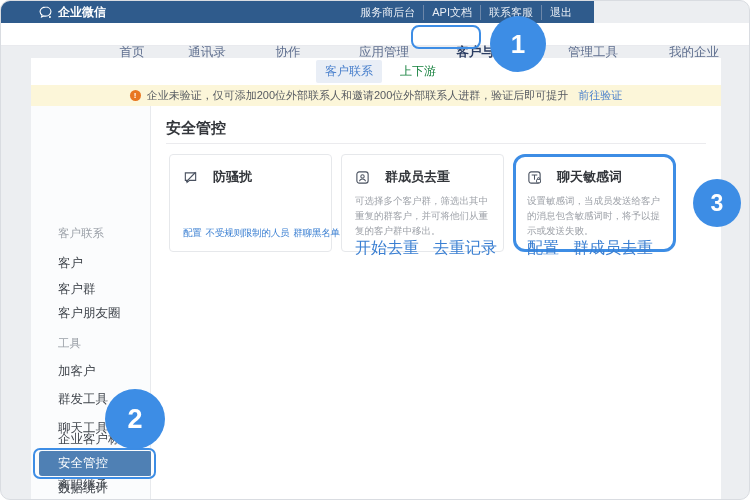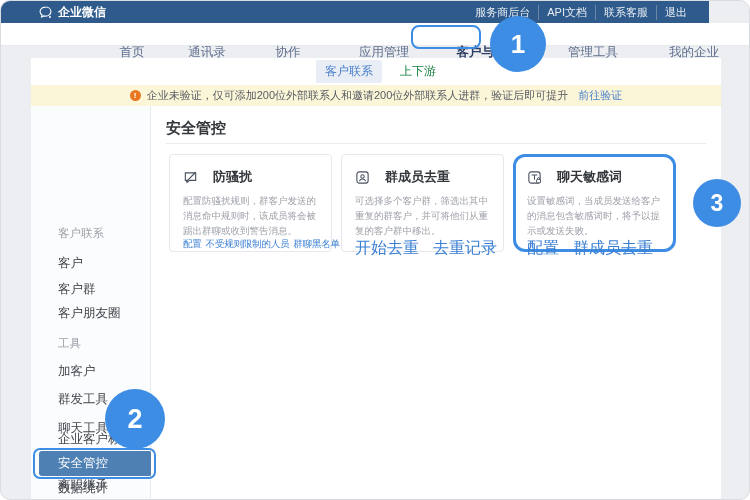--- a/index.html
+++ b/index.html
@@ -2,21 +2,21 @@
 <html><head>
 <meta charset="utf-8">
 <style>
   * { margin:0; padding:0; box-sizing:border-box; }
   html,body { background:#fff; }
   body { font-family:"Liberation Sans","DejaVu Sans",sans-serif; }
   .screen { position:relative; width:750px; height:500px; background:#eceef1;
             border:1px solid #d9dce1; border-radius:10px; overflow:hidden; }
 
   
-  .topbar { position:absolute; left:0; top:0; width:708px; height:22px; background:#2f5b8c;
+  .topbar { position:absolute; left:0; top:0; width:593px; height:22px; background:#2f5b8c;
             display:flex; align-items:center; padding:0 14px 0 37px; }
   .logo { display:flex; align-items:center; gap:5px; color:#fff; font-size:12px; font-weight:bold; }
   .topbar-links { margin-left:auto; display:flex; align-items:center; color:#e8edf4; font-size:11px; }
   .topbar-links .tlink { padding:0 8px; cursor:pointer; }
   .topbar-links .tlink:not(:last-child) { border-right:1px solid #6d87a9; }
 
   
   .navbar { position:absolute; left:0; top:22px; width:750px; height:23px; background:#fff;
             border-bottom:1px solid #e9eaee; }
   .nav-item { position:absolute; top:18px; height:23px; line-height:23px; transform:translateX(-50%);
@@ -149,21 +149,20 @@
       <div class="card">
         <div class="card-head">
           <span class="cicon">
             <svg width="15" height="15" viewBox="0 0 16 16">
               <path d="M2.5 3h11v8h-6.5l-2.6 2.2V11H2.5z" fill="none" stroke="#4a5260" stroke-width="1.2"></path>
               <line x1="3.4" y1="12.6" x2="13.4" y2="2.4" stroke="#4a5260" stroke-width="1.2"></line>
             </svg>
           </span>
           <span class="card-title">防骚扰</span>
         </div>
-        <div class="card-desc">配置防骚扰规则，群客户发送的消息命中规则时，该成员将会被踢出群聊或收到警告消息。</div>
         <div class="card-links links-tight">
           <span class="clink">配置</span>
           <span class="clink">不受规则限制的人员</span>
           <span class="clink">群聊黑名单</span>
         </div>
       </div>
 
       <div class="card">
         <div class="card-head">
           <span class="cicon">

